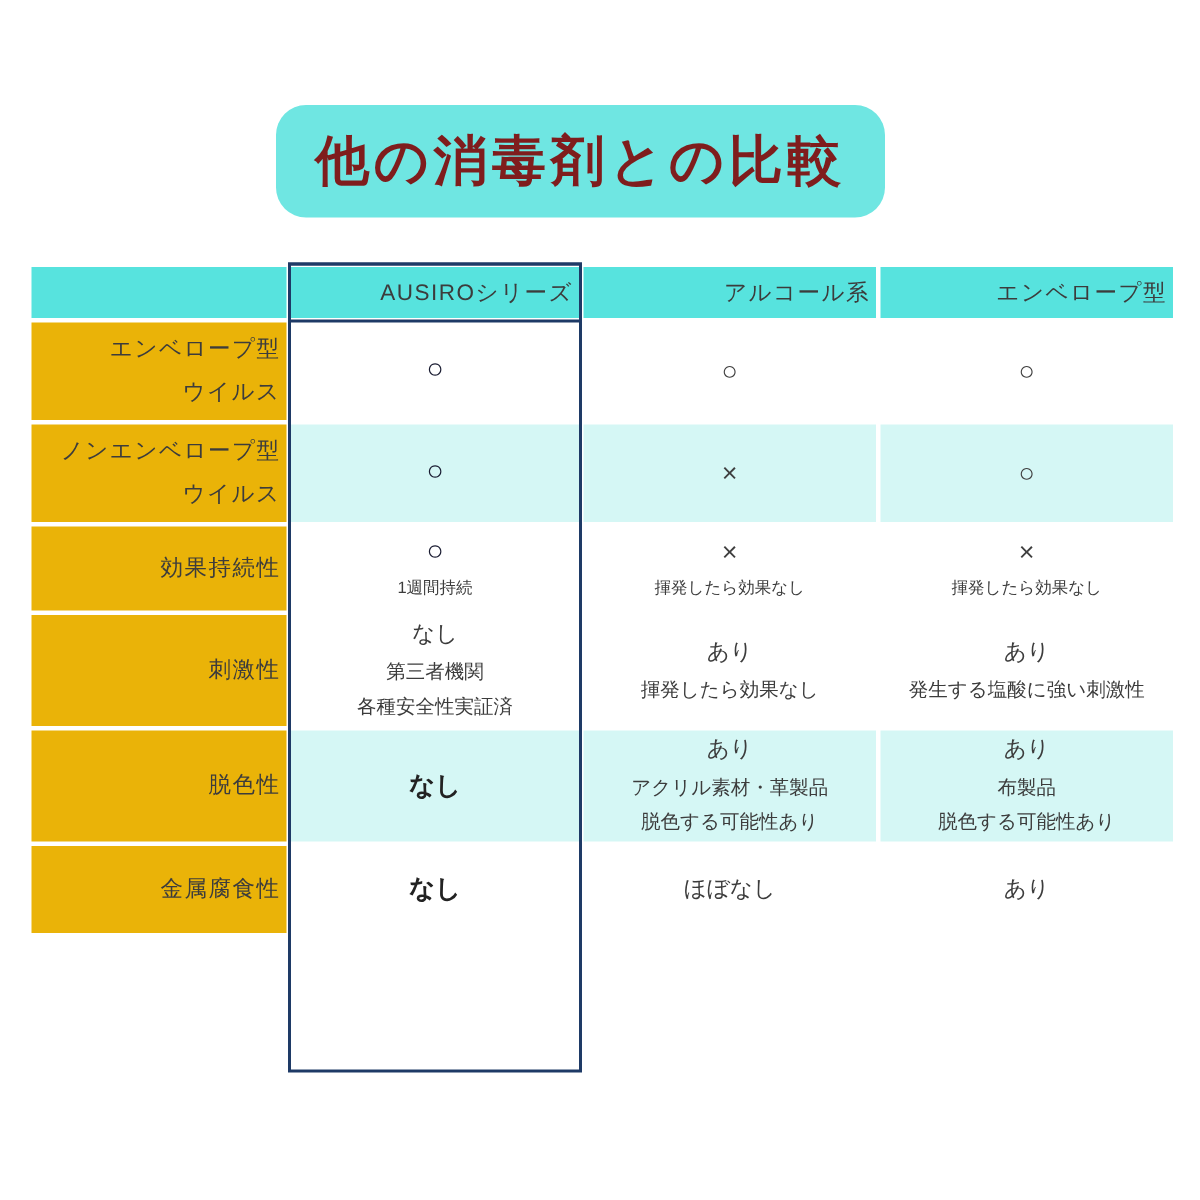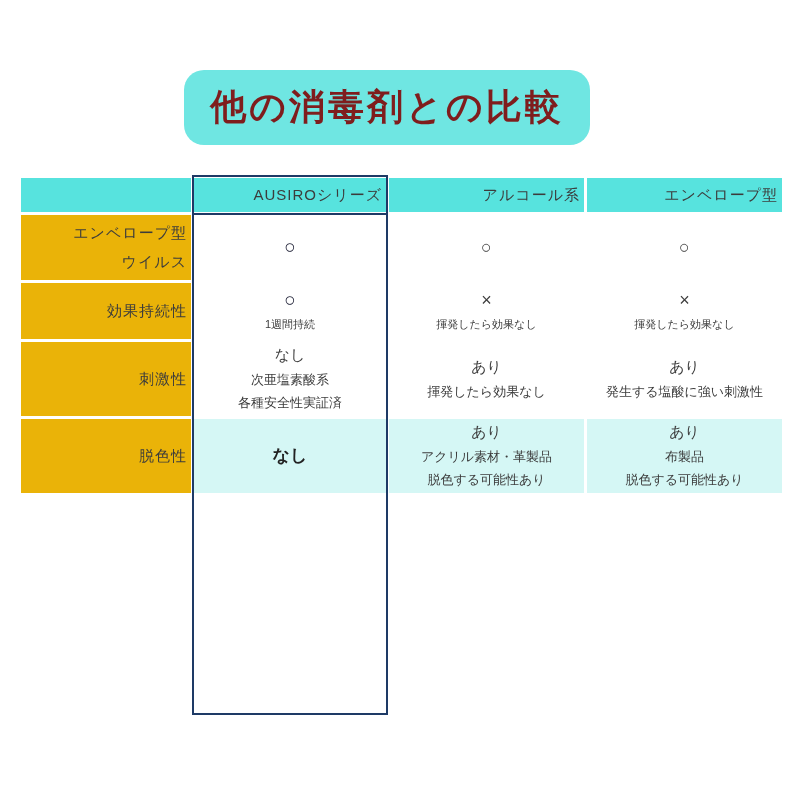--- a/index.html
+++ b/index.html
@@ -109,20 +109,41 @@
               <div class="mark">○</div>
             </div>
         </td>
         <td class="cell">
           <div class="stack">
               <div class="mark">○</div>
             </div>
         </td>
       </tr>
 
+      <tr class="bg-c h52">
+        <td class="label">
+          <div>ノンエンベロープ型</div>
+          <div>ウイルス</div>
+        </td>
+        <td class="cell ausiro">
+          <div class="stack">
+              <div class="mark">○</div>
+            </div>
+        </td>
+        <td class="cell">
+          <div class="stack">
+              <div class="mark">×</div>
+            </div>
+        </td>
+        <td class="cell">
+          <div class="stack">
+              <div class="mark">○</div>
+            </div>
+        </td>
+      </tr>
 
       <tr class="bg-w h56">
         <td class="label">
           <div>効果持続性</div>
         </td>
         <td class="cell ausiro">
           <div class="stack">
             <div class="mark">○</div>
             <div class="sub15">1週間持続</div>
           </div>
@@ -142,21 +163,21 @@
       </tr>
 
 
       <tr class="bg-w h74">
         <td class="label">
           <div>刺激性</div>
         </td>
         <td class="cell ausiro">
           <div class="stack">
             <div class="val">なし</div>
-            <div class="sub13">次亜塩素酸系</div>
+            <div class="sub13">第三者機関</div>
             <div class="sub13">各種安全性実証済</div>
           </div>
         </td>
         <td class="cell">
           <div class="stack">
             <div class="val">あり</div>
             <div class="sub13">揮発したら効果なし</div>
           </div>
         </td>
         <td class="cell">
@@ -185,20 +206,40 @@
         </td>
         <td class="cell">
           <div class="stack">
             <div class="val">あり</div>
             <div class="sub13">布製品</div>
             <div class="sub13">脱色する可能性あり</div>
           </div>
         </td>
       </tr>
 
+      <tr class="bg-w h58">
+        <td class="label">
+          <div>金属腐食性</div>
+        </td>
+        <td class="cell ausiro">
+          <div class="stack">
+              <div class="valb">なし</div>
+            </div>
+        </td>
+        <td class="cell">
+          <div class="stack">
+              <div class="val">ほぼなし</div>
+            </div>
+        </td>
+        <td class="cell">
+          <div class="stack">
+              <div class="val">あり</div>
+            </div>
+        </td>
+      </tr>
 
 
     </tbody>
   </table>
 
   <div class="col-outline"></div>
   <div class="head-outline"></div>
 </div>
 
 </body></html>

